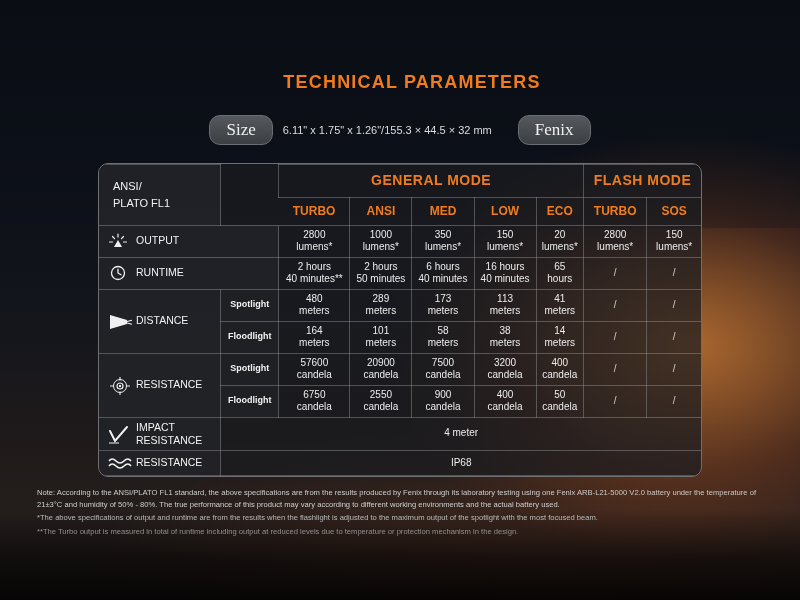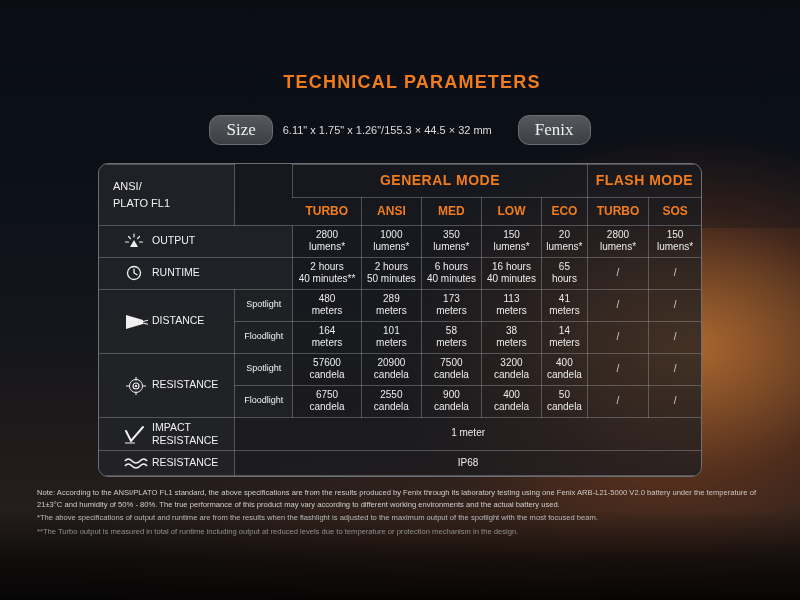--- a/index.html
+++ b/index.html
@@ -99,31 +99,31 @@
   .ansi-cell {
     color: #f2f2f2;
     font-size: 11px;
     text-align: left;
     padding-left: 14px;
     line-height: 1.5;
     background: rgba(40,42,46,0.55);
   }
   .rowlabel {
     text-align: left;
-    padding-left: 24px;
+    padding-left: 8px;
     color: #f2f2f2;
     font-size: 10.5px;
     background: rgba(40,42,46,0.5);
     white-space: nowrap;
   }
   .rowlabel .lbl-inner { display: flex; align-items: center; gap: 7px; }
   .sublabel {
     color: #f2f2f2;
     font-size: 9px;
-    font-weight: normal;
+    font-weight: bold;
     background: rgba(40,42,46,0.4);
     width: 58px;
   }
   .val { color: #ececec; }
   .slash { color: #cfcfcf; }
   .wide { color: #ececec; }
   .icon { display: inline-block; width: 22px; height: 18px; flex: 0 0 22px; }
   .icon svg { display: block; }
 
   .notes {
@@ -287,21 +287,21 @@
             <div class="lbl-inner">
               <span class="icon">
                 <svg width="24" height="20" viewBox="0 0 24 20">
                   <path d="M3 6 L8 16 L20 2" fill="none" stroke="#f0f0f0" stroke-width="2" stroke-linecap="round"></path>
                   <path d="M2 18 L12 18" stroke="#f0f0f0" stroke-width="1.2"></path>
                 </svg>
               </span>
               <span>IMPACT<br>RESISTANCE</span>
             </div>
           </td>
-          <td class="wide" colspan="8">1 meter</td>
+          <td class="wide" colspan="8">4 meter</td>
         </tr>
         <tr>
           <td class="rowlabel">
             <div class="lbl-inner">
               <span class="icon">
                 <svg width="26" height="18" viewBox="0 0 26 18">
                   <path d="M2 7 Q5 3 9 7 Q13 11 17 7 Q21 3 24 7" fill="none" stroke="#f0f0f0" stroke-width="1.6"></path>
                   <path d="M2 12 Q5 8 9 12 Q13 16 17 12 Q21 8 24 12" fill="none" stroke="#f0f0f0" stroke-width="1.6"></path>
                 </svg>
               </span>

